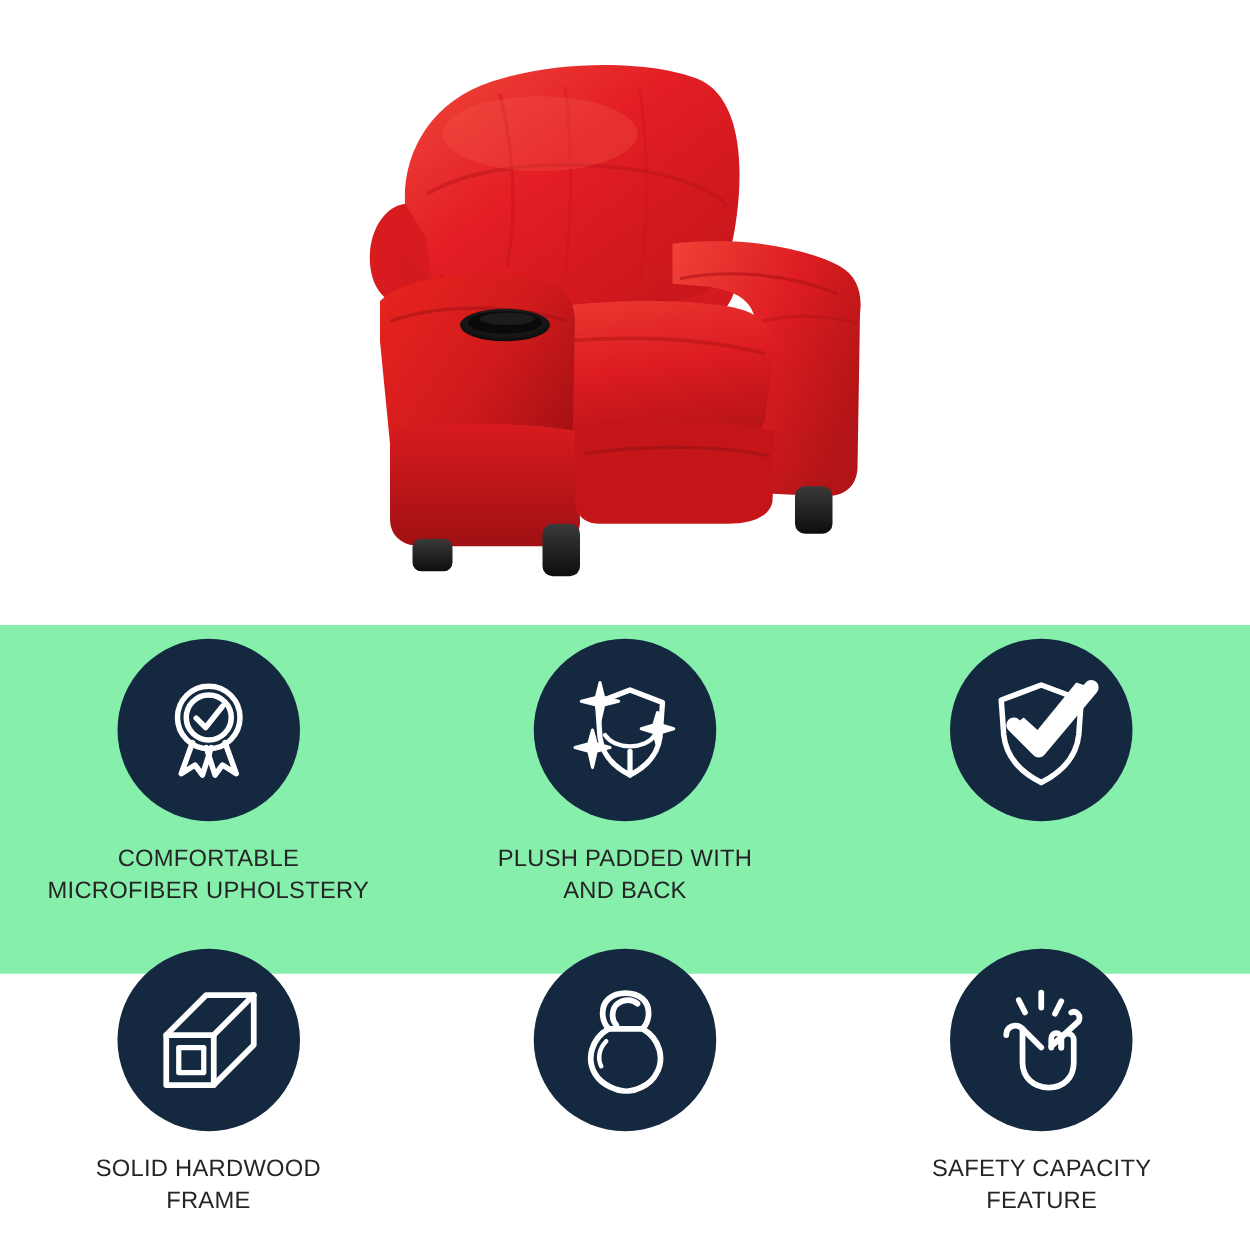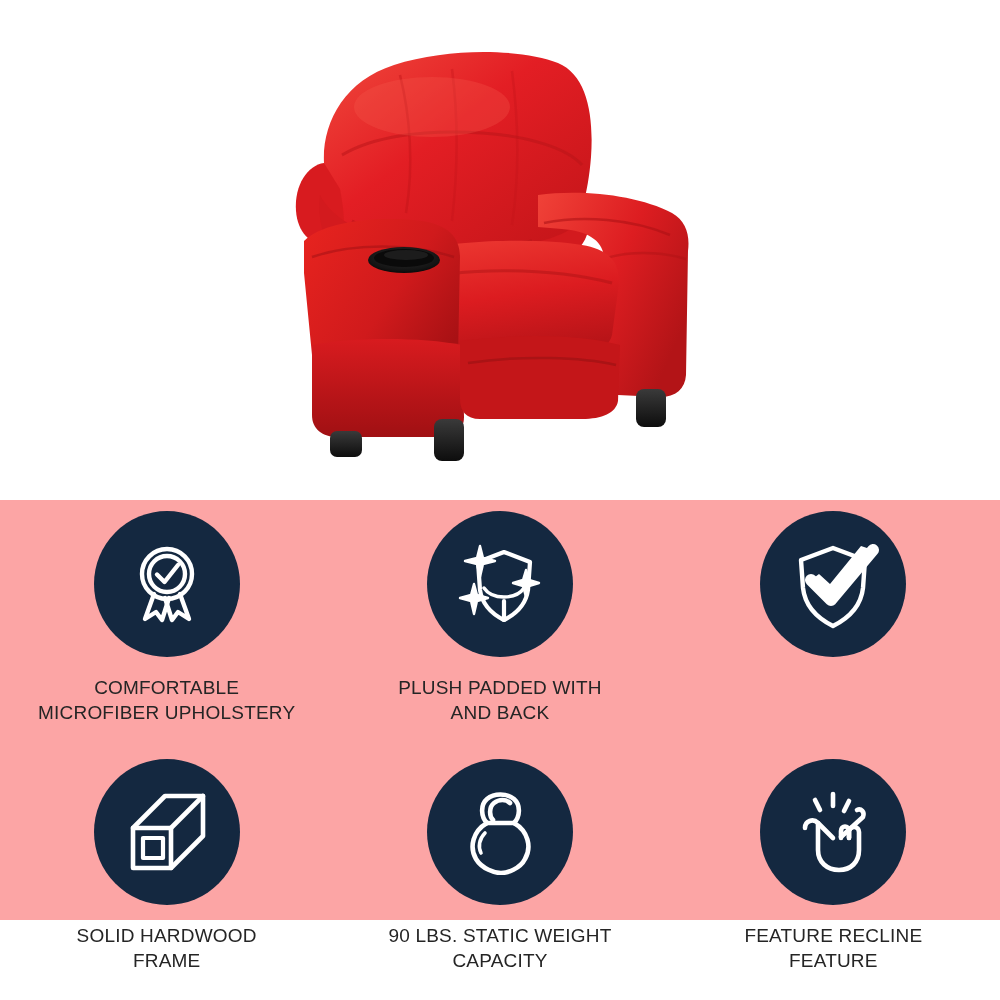--- a/index.html
+++ b/index.html
@@ -6,22 +6,22 @@
   html, body {
     width: 1000px;
     height: 1000px;
     background: #ffffff;
     font-family: "Liberation Sans", sans-serif;
     overflow: hidden;
   }
   .page {
     position: relative;
     width: 1000px;
-    height: 920px;
-    background: #fca5a5;
+    height: 779px;
+    background: #86efac;
     padding-left: 28px;
   }
 
   
   .product-stage {
     position: absolute;
     left: 0;
     top: 0;
     width: 1000px;
     height: 500px;
@@ -261,37 +261,35 @@
         <span>
           <svg width="86" height="86" viewBox="0 0 86 86" fill="none" stroke="#ffffff" stroke-width="4.6" stroke-linecap="round" stroke-linejoin="round">
             <path d="M30 34 C24 28, 23 16, 30 10 C37 4, 50 4, 57 10 C64 16, 63 28, 57 34"></path>
             <path d="M36 31 C32 27, 32 18, 37 14 C42 10, 49 10, 53 14"></path>
             <path d="M30 34 C16 42, 12 58, 19 70 C25 80, 38 84, 44 84 C50 84, 63 80, 68 70
                      C75 58, 71 42, 57 34 Z"></path>
             <path d="M28 44 C22 50, 21 58, 24 64" stroke-width="3.6"></path>
           </svg>
         </span>
       </div>
-      <div class="feature-label">90 LBS. STATIC WEIGHT
-CAPACITY</div>
     </div>
 
     <div class="feature">
       <div class="badge">
         <span>
           <svg width="88" height="88" viewBox="0 0 88 88" fill="none" stroke="#ffffff" stroke-width="4.6" stroke-linecap="round" stroke-linejoin="round">
             <path d="M26 12 L31 22"></path>
             <path d="M44 6 L44 18"></path>
             <path d="M60 13 L55 23"></path>
             <path d="M68 22 C72 20, 76 24, 74 29 L52 49"></path>
             <path d="M16 40 C16 33, 24 30, 29 35 L44 50"></path>
             <path d="M29 35 L29 62 C29 74, 38 82, 50 82 C62 82, 70 74, 70 62 L70 44
                      C70 38, 62 37, 60 43 L60 50"></path>
             <path d="M60 50 L60 43 C60 37, 52 37, 52 43 L52 50"></path>
           </svg>
         </span>
       </div>
-      <div class="feature-label">FEATURE RECLINE
+      <div class="feature-label">SAFETY CAPACITY
 FEATURE</div>
     </div>
 
   </div>
 </div>
 
 </body></html>

